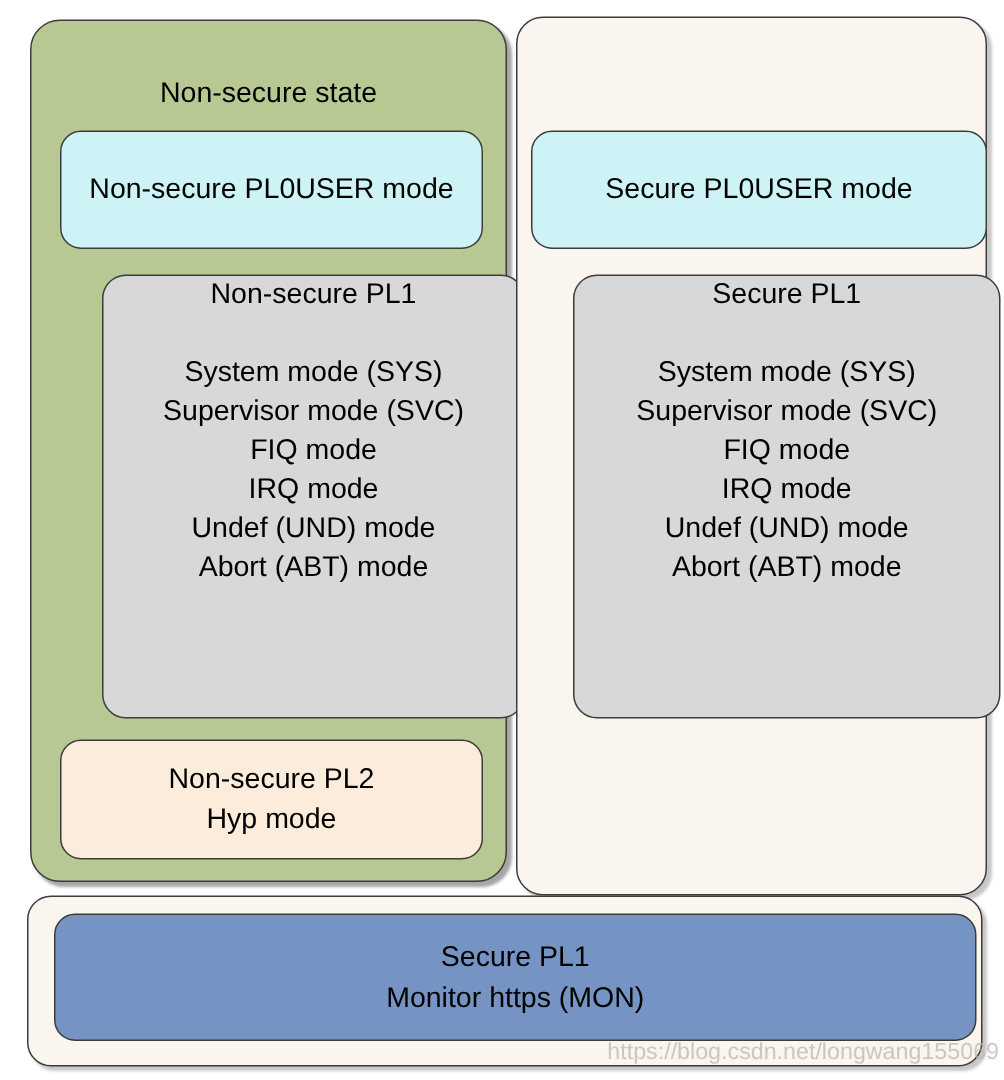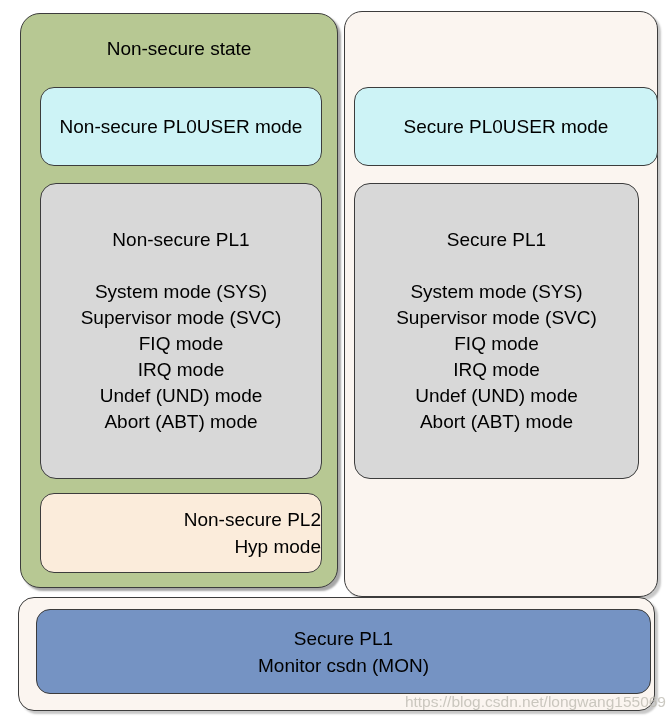--- a/index.html
+++ b/index.html
@@ -29,50 +29,50 @@
     left: 344px; top: 11px; width: 314px; height: 586px;
     background: #fbf5f0;
     border-radius: 18px;
     box-shadow: 3px 3px 2px rgba(0,0,0,0.22);
   }
   .col-title {
     text-align: center;
     font-size: 19px;
     line-height: 24px;
   }
-  .green-col .col-title { padding-top: 23px; }
+  .green-col .col-title { padding-top: 37px; }
   .secure-col .col-title { padding-top: 28px; }
 
   .pl0-box {
     background: #cdf3f6;
     border-radius: 14px;
     display: flex; flex-direction: row;
     align-items: center; justify-content: center;
     font-size: 19px; line-height: 27px; text-align: center;
   }
   .green-col .pl0-box { left: 19px; top: 73px; width: 282px; height: 79px; }
   .secure-col .pl0-box { left: 9px; top: 75px; width: 304px; height: 79px; }
 
   .pl1-box {
     background: #d8d8d8;
     border-radius: 16px;
     display: flex; flex-direction: column;
-    align-items: center; justify-content: center;
-    font-size: 19px; line-height: 26px; text-align: center;
+    align-items: center; 
+    font-size: 19px; line-height: 26px; text-align: center; margin-left: 28px;
   }
   .green-col .pl1-box { left: 19px; top: 169px; width: 282px; height: 296px; }
   .secure-col .pl1-box { left: 9px; top: 171px; width: 285px; height: 296px; }
   .blank-line { height: 26px; }
 
   .pl2-box {
     left: 19px; top: 479px; width: 282px; height: 80px;
     background: #fbecdb;
     border-radius: 14px;
     display: flex; flex-direction: column;
-    align-items: flex-end; justify-content: center;
+    align-items: center; justify-content: center;
     font-size: 19px; line-height: 27px; text-align: center;
   }
 
   
   .bottom-panel {
     left: 18px; top: 597px; width: 637px; height: 114px;
     background: #fbf5f0;
     border-radius: 16px;
     box-shadow: 3px 3px 2px rgba(0,0,0,0.22);
   }
@@ -142,19 +142,19 @@
       <div>FIQ mode</div>
       <div>IRQ mode</div>
       <div>Undef (UND) mode</div>
       <div>Abort (ABT) mode</div>
     </div>
   </div>
 
   <div class="box bottom-panel">
     <div class="box monitor-box">
       <div>Secure PL1</div>
-      <div>Monitor csdn (MON)</div>
+      <div>Monitor https (MON)</div>
     </div>
   </div>
 
   <div class="watermark">https://blog.csdn.net/longwang155069</div>
 
 </div>
 
 </body></html>

